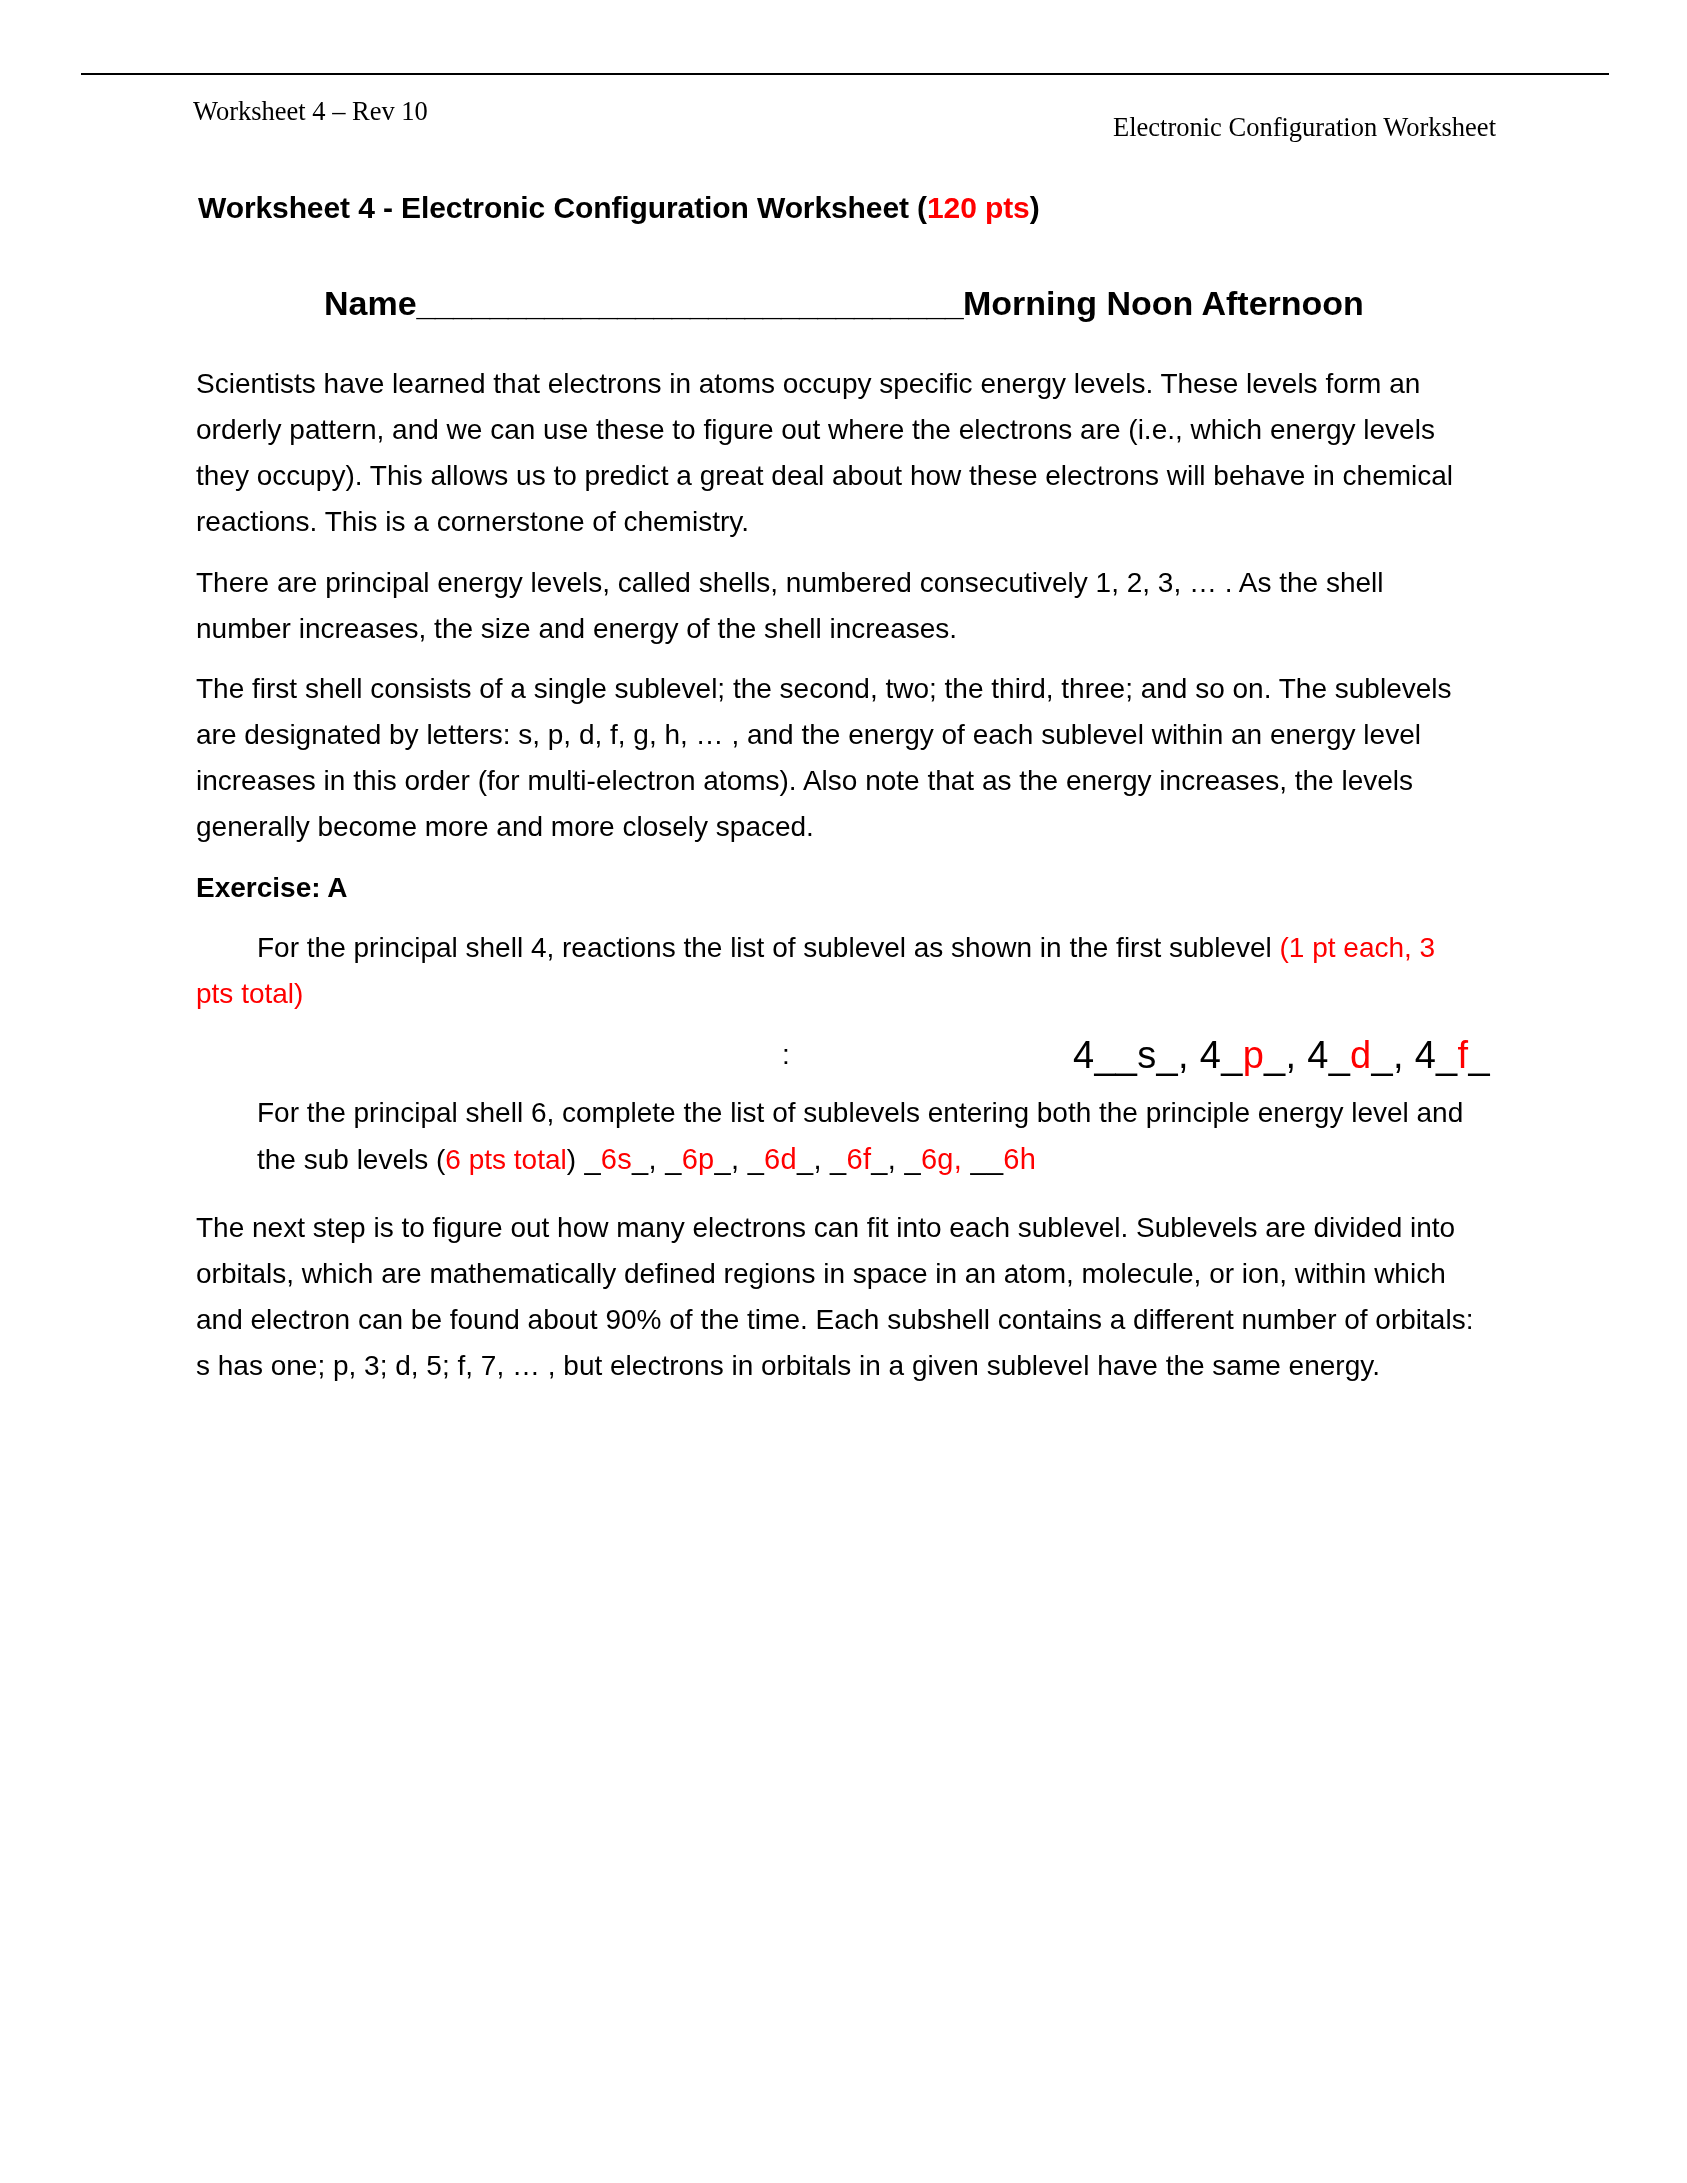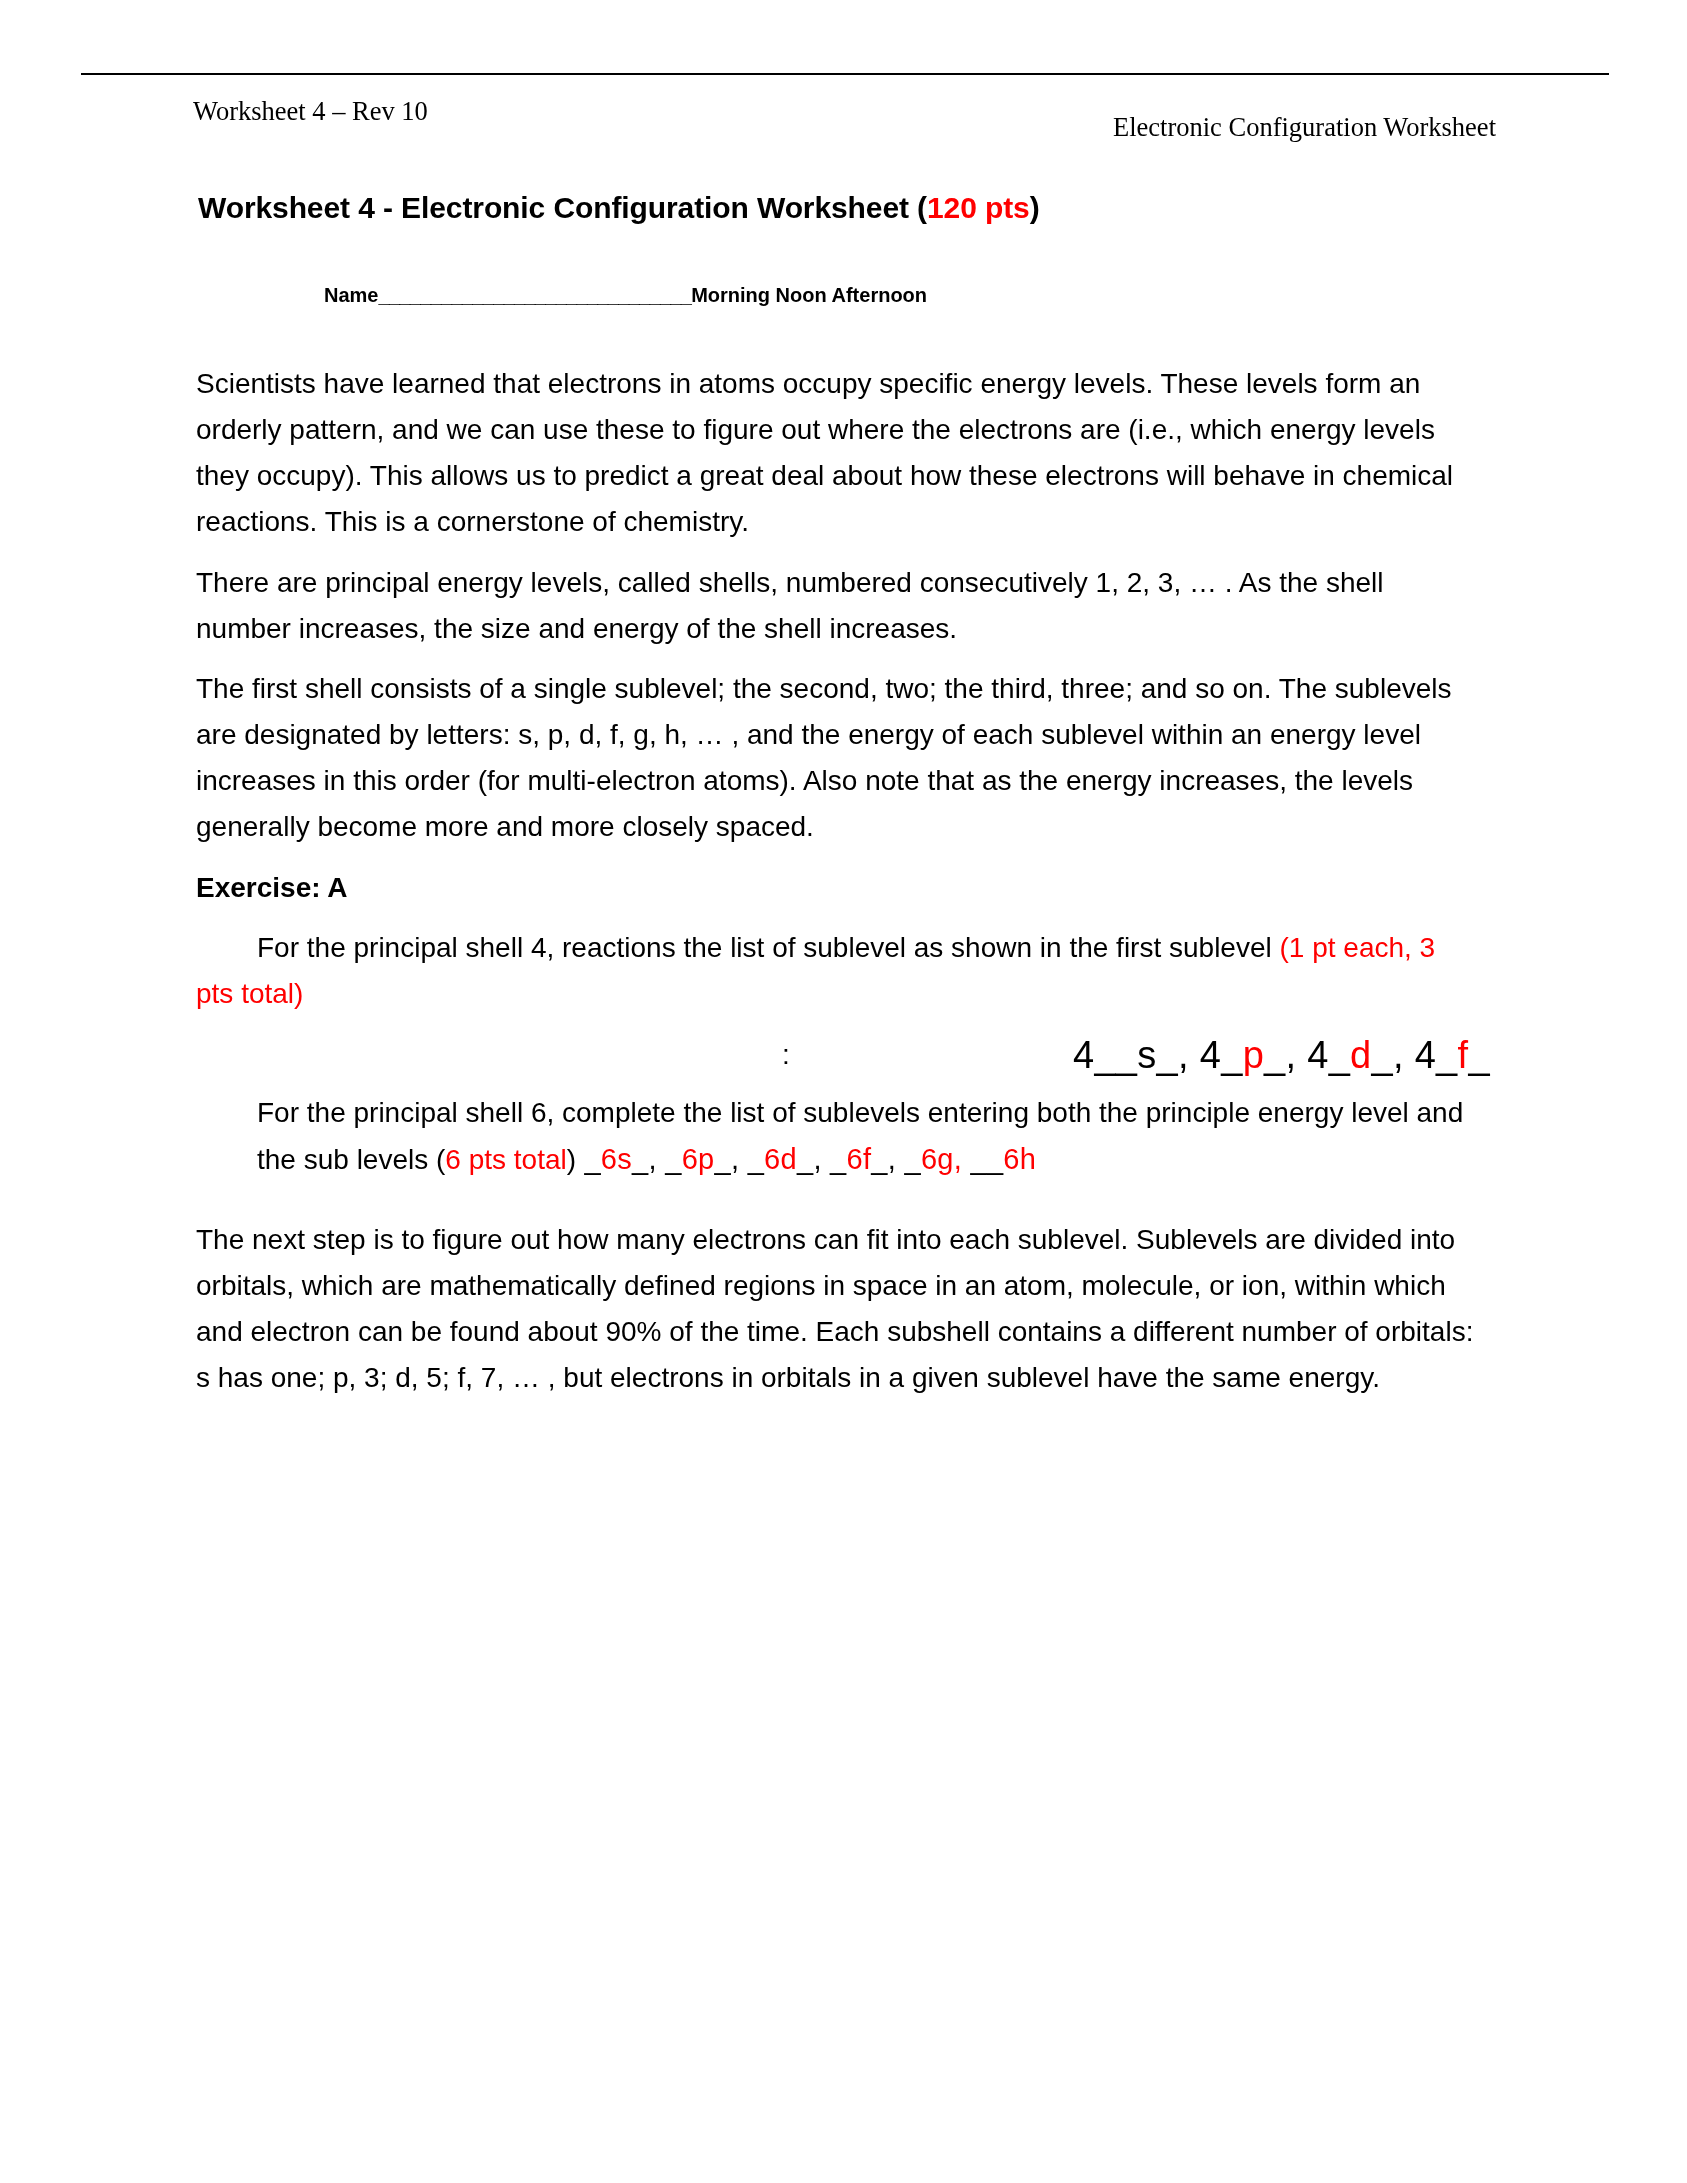--- a/index.html
+++ b/index.html
@@ -59,21 +59,21 @@
     font-weight: bold;
     letter-spacing: -0.1px;
     white-space: nowrap;
   }
   .red { color: #ff0000; }
   
   .name-line {
     position: absolute;
     left: 324px;
     top: 284px;
-    font-size: 20px;
+    font-size: 34px;
     font-weight: bold;
     white-space: nowrap;
     letter-spacing: 0px;
   }
   .name-underscores {
     display: inline-block;
     letter-spacing: -0.7px;
   }
   
   .body-block {
@@ -111,21 +111,21 @@
   }
   .answer-list {
     position: absolute;
     left: 877px;
     top: 0;
     font-size: 38px;
     white-space: nowrap;
     letter-spacing: 0.3px;
   }
   .shell6-block {
-    margin: 17px 0 12px 0;
+    margin: 17px 0 0 0;
     padding-left: 61px;
     width: 1221px;
   }
   .shell6-block .ans6 {
     font-size: 29px;
     letter-spacing: 0.3px;
   }
   .spacer-gap { height: 22.5px; }
   .tail-block { margin-top: 17px; }
 </style>

